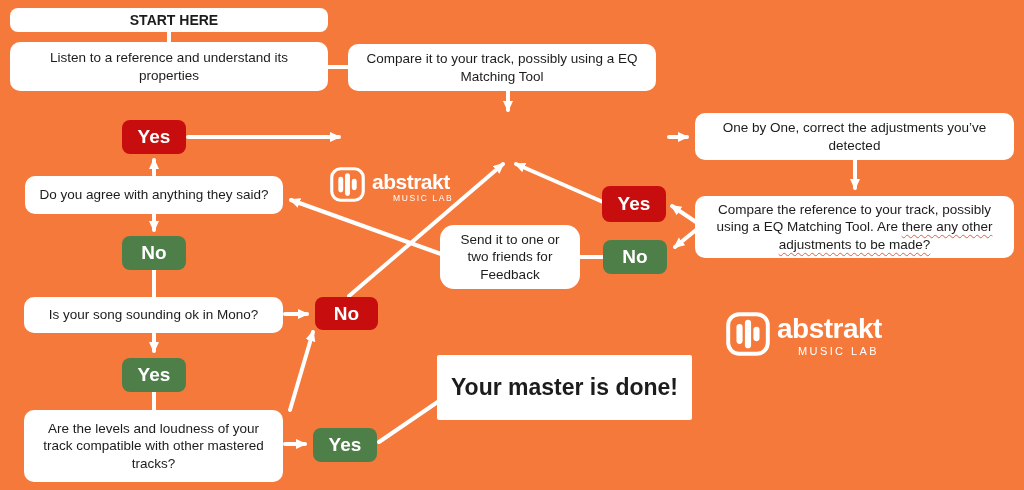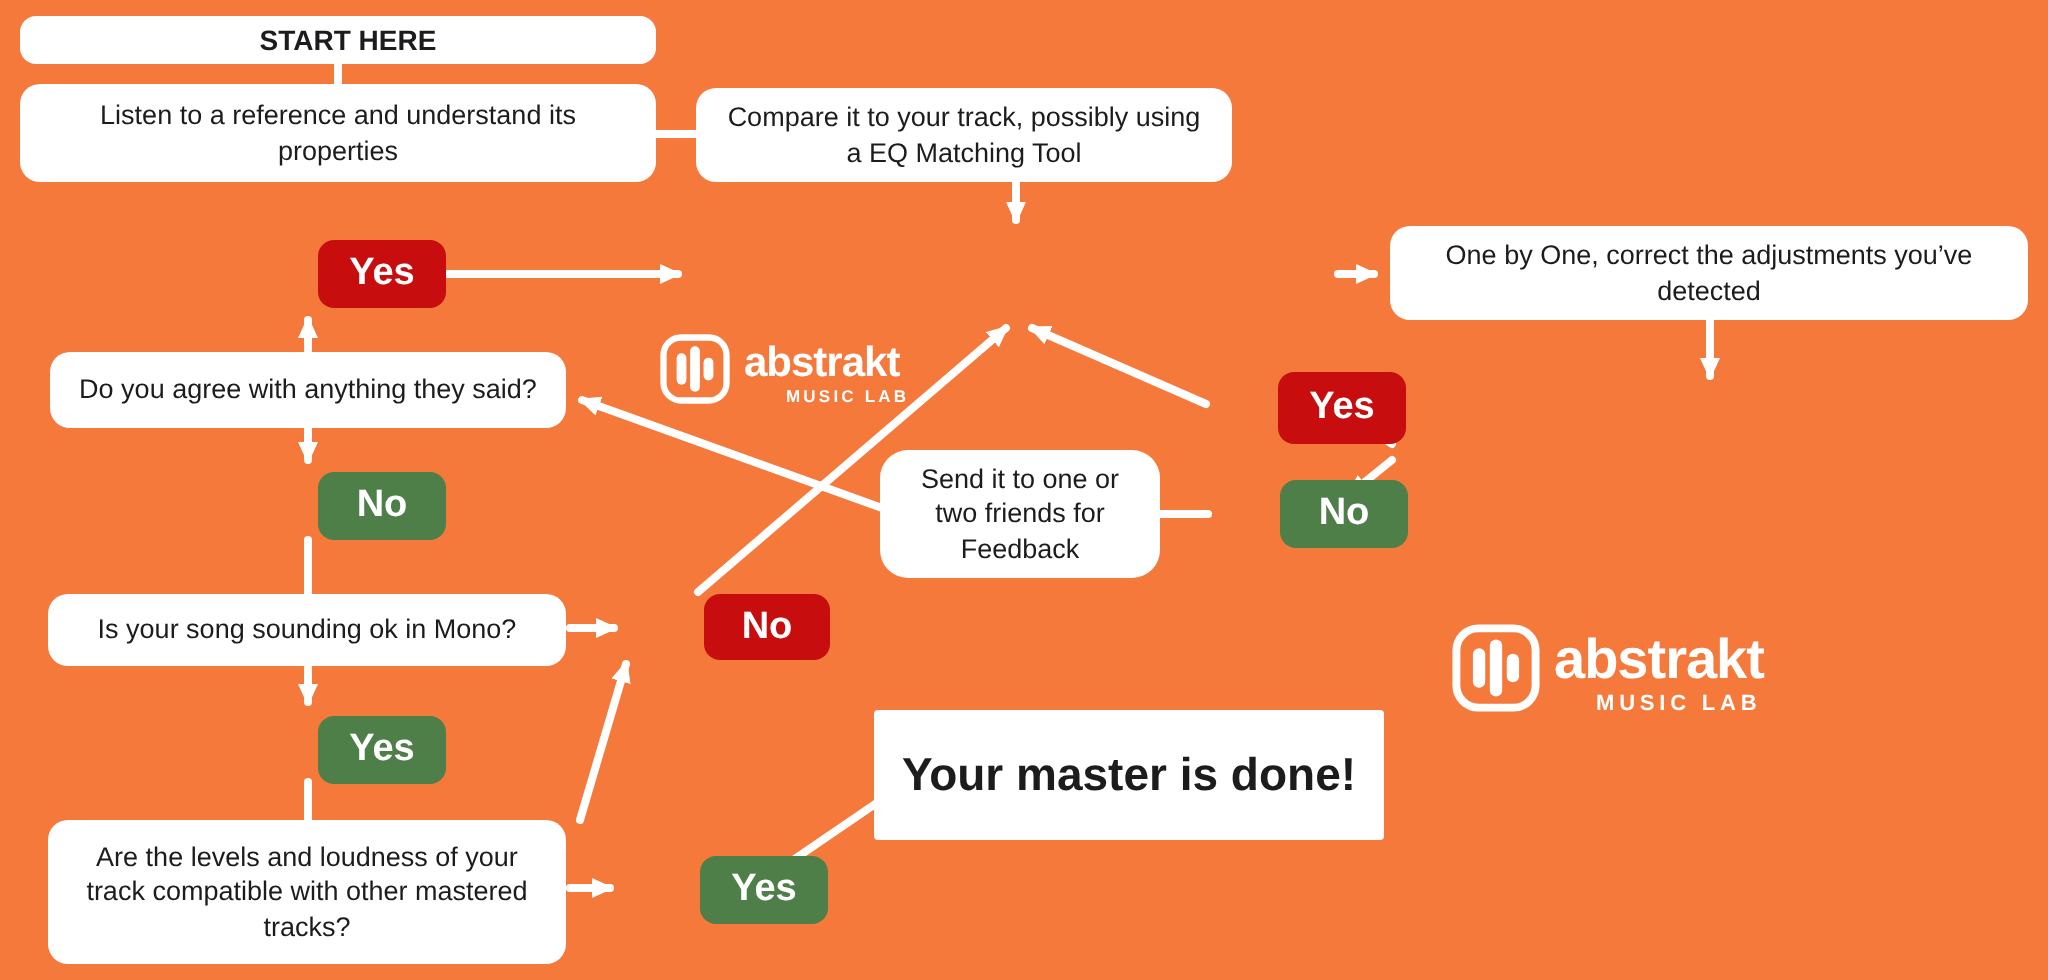--- a/index.html
+++ b/index.html
@@ -23,36 +23,36 @@
     z-index:2;
   }
   .node.title{font-weight:700;font-size:14px;border-radius:8px;padding-left:22px;}
   .node.big{font-weight:700;font-size:23px;border-radius:2px;}
   .node.soft{border-radius:14px;}
   .badge{
     position:absolute;
     width:64px;height:34px;
     display:flex;align-items:center;justify-content:center;
     color:#ffffff;font-size:19px;font-weight:600;
-    border-radius:8px;z-index:3;margin-left:37px;
+    border-radius:8px;z-index:3;
   }
   .badge.red{background:#C70D0D;}
   .badge.green{background:#4E7F49;}
   .wavy{
     text-decoration-line:underline;
     text-decoration-style:wavy;
     text-decoration-color:#D9604A;
     text-decoration-thickness:1px;
     text-underline-offset:3px;
   }
   .logo{position:absolute;display:flex;align-items:center;gap:7px;z-index:2;color:#fff;}
   .logo .mark{display:block;}
   .logo .words{display:flex;flex-direction:column;line-height:1;}
   .logo .name{font-weight:700;letter-spacing:-0.5px;}
-  .logo .sub{font-weight:700;padding-left:21px;}
+  .logo .sub{font-weight:400;padding-left:21px;}
   .logo.small .name{font-size:21px;}
   .logo.small .sub{font-size:8.5px;letter-spacing:1.6px;margin-top:2px;}
   .logo.large .name{font-size:28px;}
   .logo.large .sub{font-size:11px;letter-spacing:2.4px;margin-top:3px;}
 </style>
 </head>
 <body>
 
 <div class="canvas">
 
@@ -84,25 +84,28 @@
       <line x1="603" y1="202" x2="516" y2="164" marker-end="url(#ah)"></line>
       <line x1="290" y1="410" x2="313" y2="332" marker-end="url(#ah)"></line>
       <line x1="379" y1="442" x2="442" y2="399"></line>
     </g>
   </svg>
 
   <div class="node title" style="left:10px;top:8px;width:318px;height:24px;">START HERE</div>
 
   <div class="node" style="left:10px;top:42px;width:318px;height:49px;">Listen to a reference and understand its properties</div>
 
-  <div class="node" style="left:348px;top:44px;width:268px;height:47px;">Compare it to your track, possibly using a EQ Matching Tool</div>
+  <div class="node" style="left:348px;top:44px;width:308px;height:47px;">Compare it to your track, possibly using a EQ Matching Tool</div>
 
 
   <div class="node" style="left:695px;top:113px;width:319px;height:47px;">One by One, correct the adjustments you’ve detected</div>
 
+  <div class="node" style="left:695px;top:196px;width:319px;height:62px;">
+    <span><span>Compare the reference to your track, possibly using a EQ Matching Tool. Are </span><span class="wavy">there any other adjustments to be made?</span></span>
+  </div>
 
   <div class="node soft" style="left:440px;top:225px;width:140px;height:64px;">Send it to one or two friends for Feedback</div>
 
   <div class="node" style="left:25px;top:176px;width:258px;height:38px;">Do you agree with anything they said?</div>
 
   <div class="node" style="left:24px;top:297px;width:259px;height:36px;">Is your song sounding ok in Mono?</div>
 
   <div class="node" style="left:24px;top:410px;width:259px;height:72px;">Are the levels and loudness of your track compatible with other mastered tracks?</div>
 
   <div class="node big" style="left:437px;top:355px;width:255px;height:65px;">Your master is done!</div>

